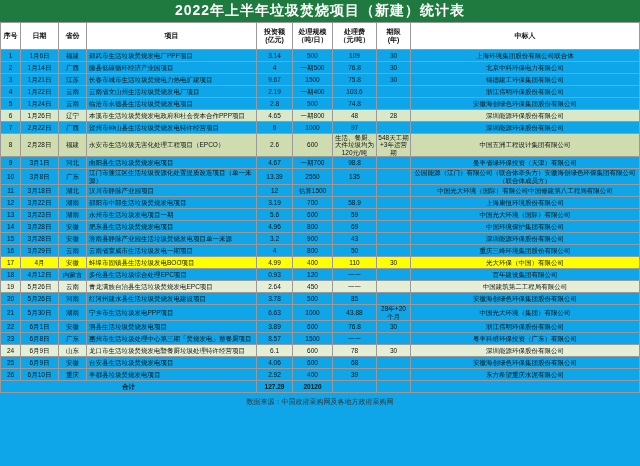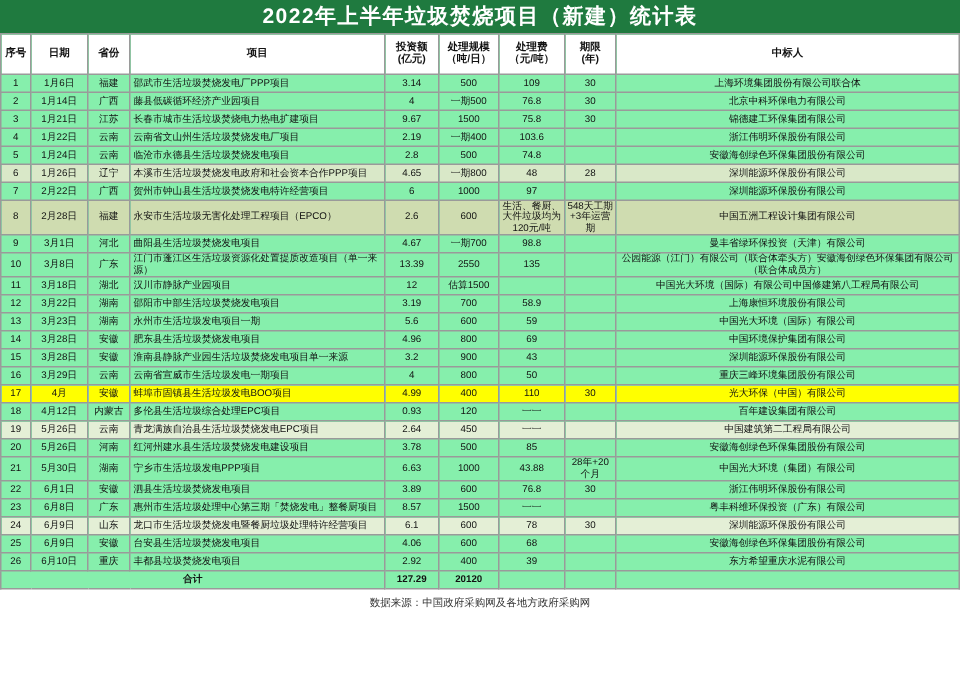--- a/index.html
+++ b/index.html
@@ -2,21 +2,21 @@
 <html><head>
 <meta charset="utf-8">
 <style>
   html,body{margin:0;padding:0;}
   body{
     width:640px;height:466px;
     background:#ffffff;
     font-family:"Liberation Sans","DejaVu Sans",sans-serif;
     overflow:hidden;
   }
-  #wrap{width:640px;height:392px;position:relative;background:#86efac;}
+  #wrap{width:640px;height:466px;position:relative;background:#0ea5e9;}
   .title-bar{
     height:22px;
     background:#1f7a3f;
     display:flex;align-items:center;justify-content:center;
   }
   .title-bar .t{
     color:#ffffff;font-size:14px;font-weight:bold;letter-spacing:1px;
   }
   table{
     border-collapse:collapse;

